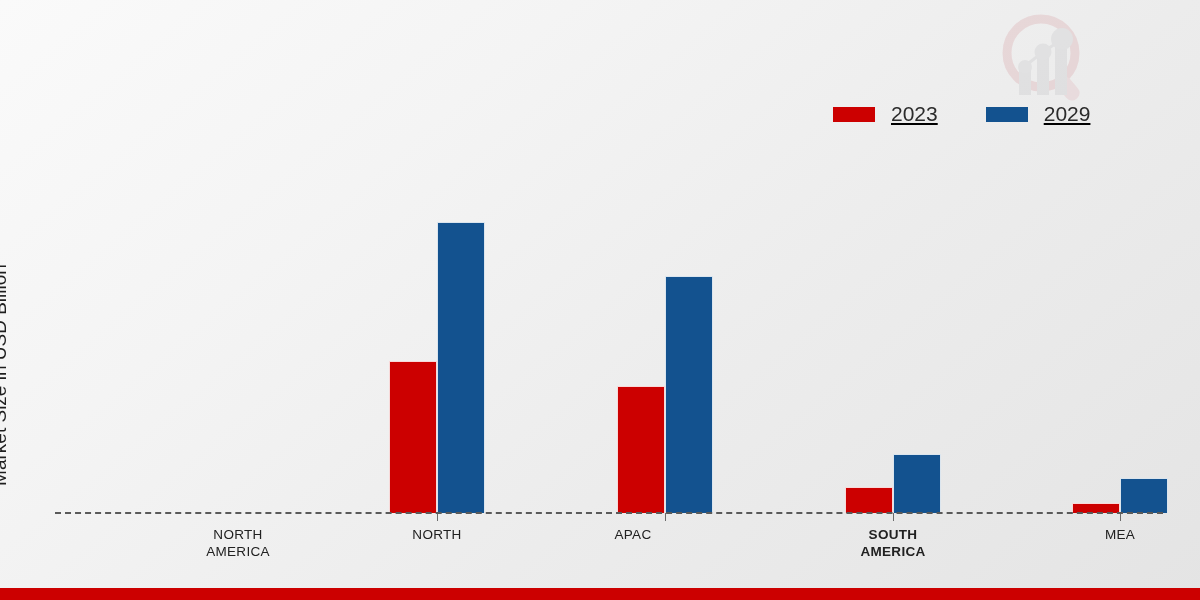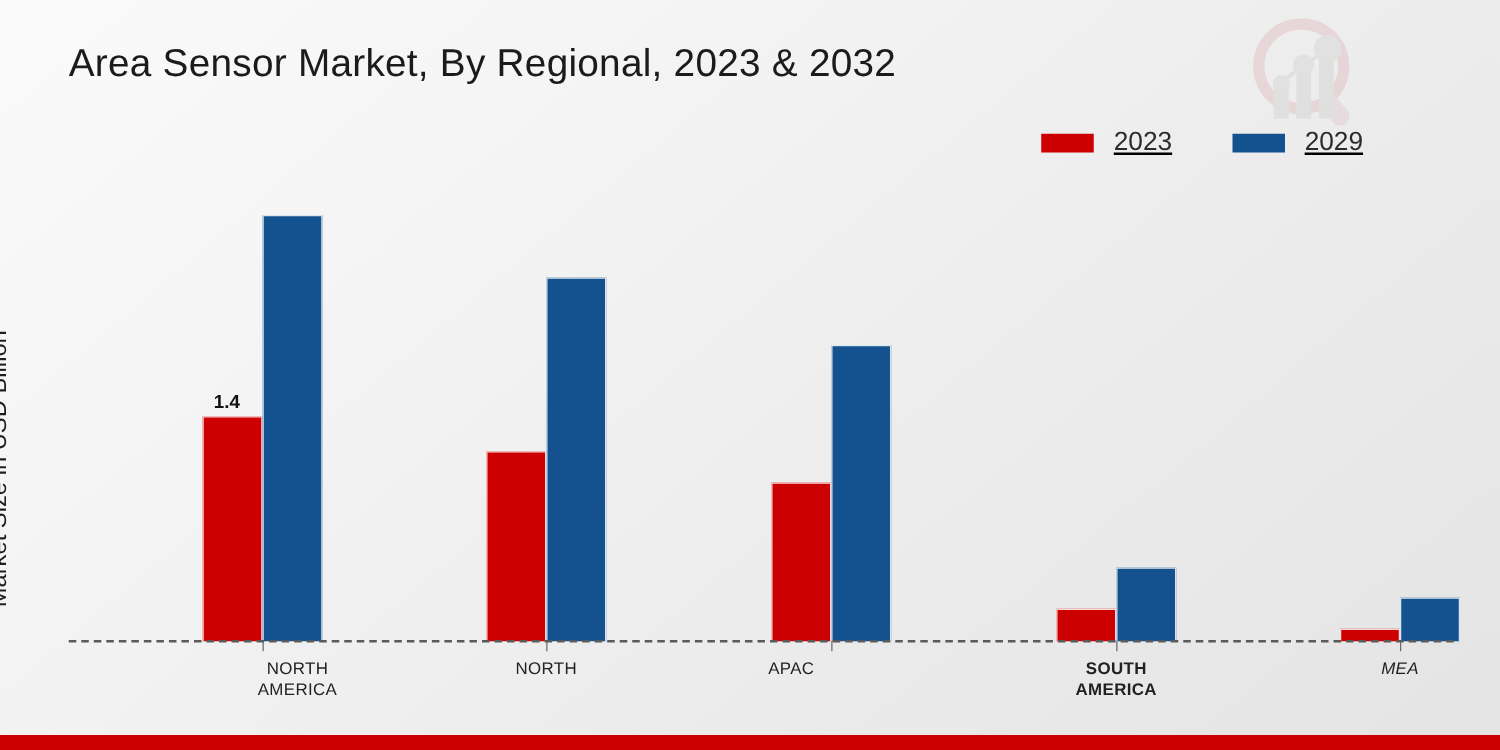--- a/index.html
+++ b/index.html
@@ -158,21 +158,20 @@
     width: 1200px;
     height: 12px;
     background: #cc0000;
   }
 </style>
 </head>
 <body>
 
 <div id="root">
 
-  <div id="chart-title">Area Sensor Market, By Regional, 2023 &amp; 2032</div>
 
   <div id="watermark">
     <svg viewBox="0 0 110 92" width="110" height="92" aria-hidden="true">
       <circle cx="49" cy="43" r="34" fill="none" stroke="#d9a3a8" stroke-width="9"></circle>
       <rect x="69" y="66" width="15" height="26" rx="7" fill="#e2b6bb" transform="rotate(-40 76 79)"></rect>
       <rect x="27" y="55" width="12" height="30" fill="#c3c3c6"></rect>
       <rect x="45" y="41" width="12" height="44" fill="#c3c3c6"></rect>
       <rect x="63" y="30" width="12" height="55" fill="#c3c3c6"></rect>
       <line x1="33" y1="56" x2="51" y2="42" stroke="#c3c3c6" stroke-width="3"></line>
       <line x1="51" y1="42" x2="69" y2="30" stroke="#c3c3c6" stroke-width="3"></line>
@@ -189,28 +188,20 @@
     </div>
     <div class="legend-item">
       <span class="legend-swatch" style="background:#13528f"></span>
       <span class="legend-label">2029</span>
     </div>
   </div>
 
   <div id="y-axis-title">Market Size in USD Billion</div>
 
   <div id="plot">
-      <div class="group" style="left: 107px; width: 96px;">
-        <div class="bar-value" style="left: 9px; bottom: 183.069px;">1.4</div>
-        <div class="bars">
-          <div class="bar s2023" title="2023: 1.4" style="height: 180.069px; background: rgb(204, 0, 0);"></div>
-          <div class="bar s2032" title="2032: 2.65" style="height: 340.845px; background: rgb(19, 82, 143);"></div>
-        </div>
-        <div class="tick" style="left: 48px;"></div>
-      </div>
       <div class="cat-label" style="left: 155px; margin-left: 28px;">
         <div>NORTH</div>
         <div>AMERICA</div>
       </div>
       <div class="group" style="left: 334px; width: 96px;">
         <div class="bars">
           <div class="bar s2023" title="2023: 1.18" style="height: 151.772px; background: rgb(204, 0, 0);"></div>
           <div class="bar s2032" title="2032: 2.26" style="height: 290.683px; background: rgb(19, 82, 143);"></div>
         </div>
         <div class="tick" style="left: 48px;"></div>
@@ -239,20 +230,20 @@
         <div>SOUTH</div>
         <div>AMERICA</div>
       </div>
       <div class="group" style="left: 1017px; width: 96px;">
         <div class="bars">
           <div class="bar s2023" title="2023: 0.08" style="height: 10.2897px; background: rgb(204, 0, 0);"></div>
           <div class="bar s2032" title="2032: 0.27" style="height: 34.7276px; background: rgb(19, 82, 143);"></div>
         </div>
         <div class="tick" style="left: 48px;"></div>
       </div>
-      <div class="cat-label" style="left: 1065px; font-style: italic;">
+      <div class="cat-label" style="left: 1065px;">
         <div>MEA</div>
       </div>
     </div>
   <div id="baseline"></div>
 
   <div id="footer-bar"></div>
 </div>
 
 </body></html>

